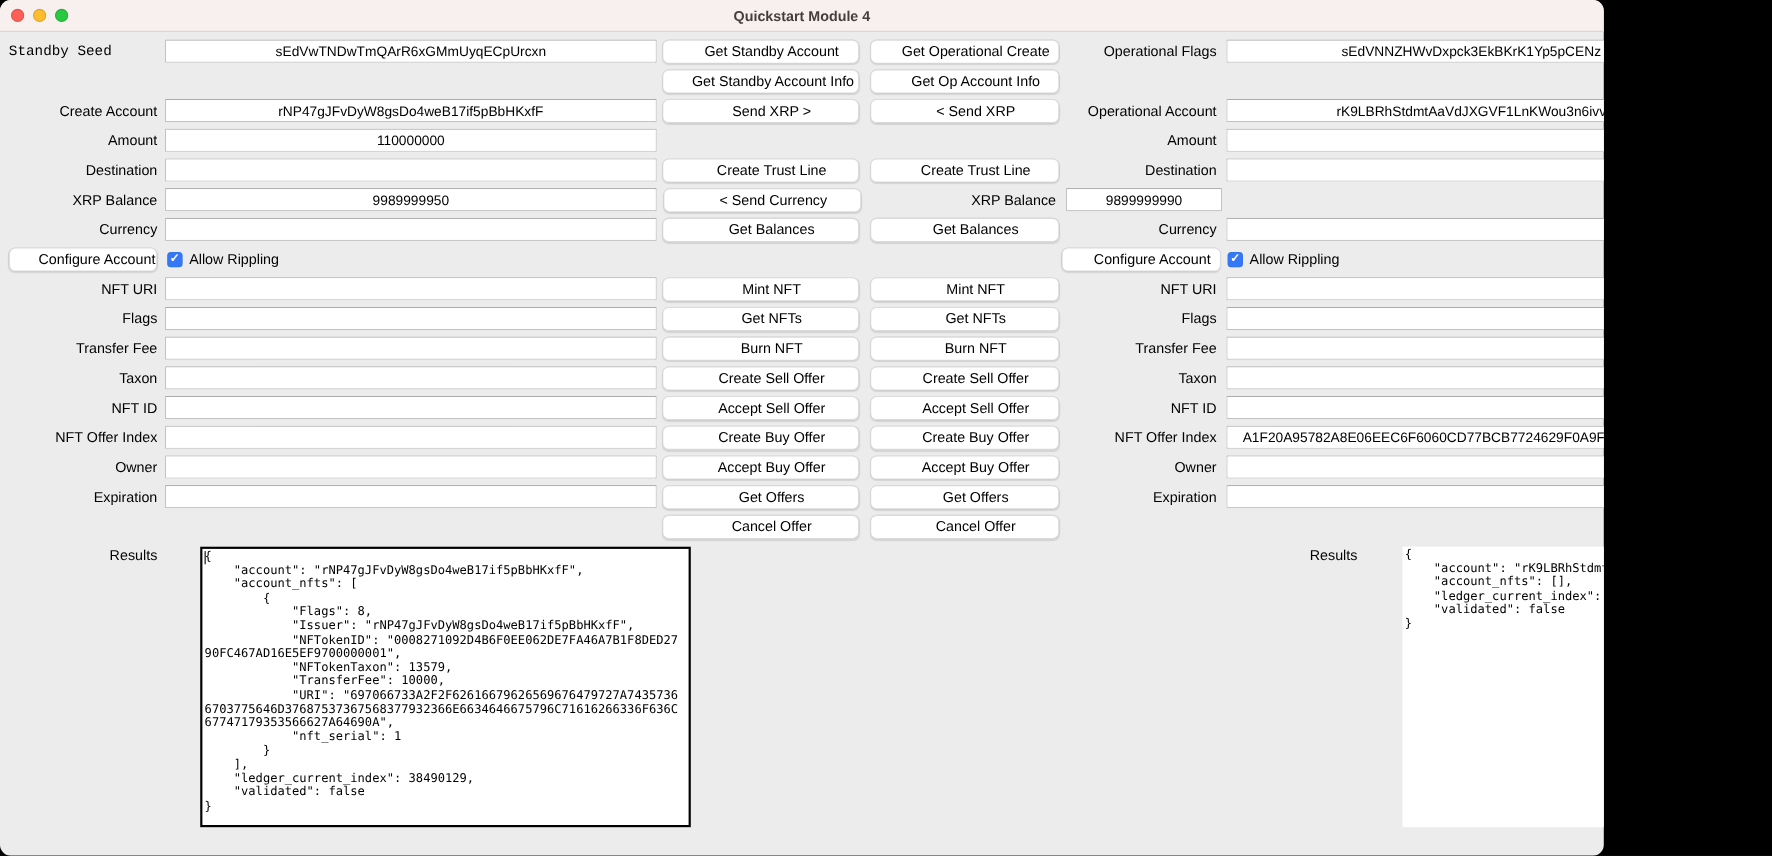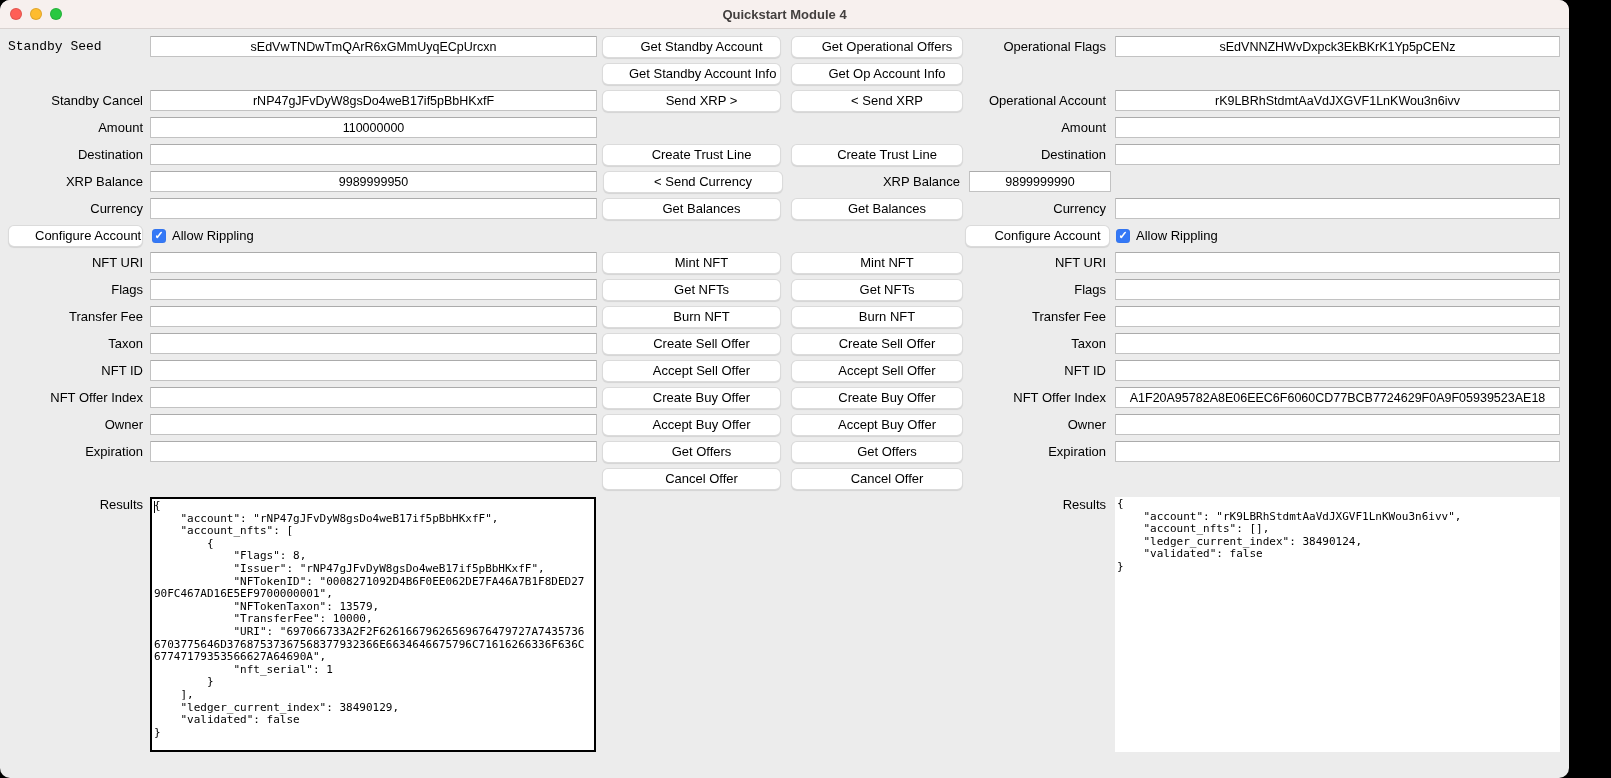--- a/index.html
+++ b/index.html
@@ -1,30 +1,30 @@
 <!DOCTYPE html>
 <html><head>
 <meta charset="utf-8">
 <style>
   html,body{margin:0;padding:0;background:#000;}
   body{font-family:"Liberation Sans", sans-serif; -webkit-font-smoothing:antialiased;}
-  .window{width:1569px;height:778px;border-radius:10px;overflow:hidden;background:#ececec;
+  .window{width:1458px;height:778px;border-radius:10px;overflow:hidden;background:#ececec;
           position:relative;box-shadow:0 0 0 1px rgba(0,0,0,.35);}
   
   .titlebar{height:28px;background:#f7f0ee;border-bottom:1px solid #d9d2d0;position:relative;
             display:flex;align-items:center;justify-content:center;}
   .title{font-size:13px;font-weight:bold;color:#433f3e;}
   .traffic{position:absolute;left:10px;top:0;height:28px;display:flex;align-items:center;gap:8px;}
   .dot{width:12px;height:12px;border-radius:50%;box-shadow:inset 0 0 0 1px rgba(0,0,0,.12);}
   .dot.red{background:#ff5f57;} .dot.yellow{background:#febc2e;} .dot.green{background:#28c840;}
   
   .content{padding-top:4px;}
   .row{display:grid;grid-template-columns:147px 450px 188px 180px 146px 449px;
        height:27px;align-items:center;}
-  .row.results-row{height:261px;align-items:start;}
+  .row.results-row{height:261px;align-items:start;gap:32px;}
   .cell{height:100%;display:flex;align-items:center;min-width:0;}
   .lbl{justify-content:flex-end;padding-right:4px;box-sizing:border-box;}
   .lbl.leftalign{justify-content:flex-start;padding-left:8px;font-family:Liberation Mono, monospace;}
   .lblr{justify-content:flex-end;padding-right:5px;box-sizing:border-box;}
   .lbl span,.lblr span,.check-label{font-size:13px;color:#000;white-space:nowrap;}
   .top{align-items:flex-start;padding-top:5px;box-sizing:border-box;}
   
   .tfield{width:calc(100% - 7px);margin-left:3px;height:19px;border:1px solid #c2c2c2;
           border-top-color:#ababab;background:#fff;border-radius:1px;font-family:"Liberation Sans",sans-serif;
           font-size:12.5px;color:#000;padding:0 3px;outline:none;white-space:nowrap;overflow:hidden;text-align:center;}
@@ -71,21 +71,21 @@
       <div class="cell lbl leftalign">
           <span>Standby Seed</span>
         </div>
       <div class="cell fld">
           <input class="tfield" value="sEdVwTNDwTmQArR6xGMmUyqECpUrcxn" style="">
         </div>
       <div class="cell b1">
           <button class="btn">Get Standby Account</button>
         </div>
       <div class="cell b2">
-          <button class="btn">Get Operational Offers</button>
+          <button class="btn">Get Operational Create</button>
         </div>
       <div class="cell lblr">
           <span>Operational Flags</span>
         </div>
       <div class="cell fldr">
           <input class="tfield" value="sEdVNNZHWvDxpck3EkBKrK1Yp5pCENz" style="">
         </div>
     </div>
 
     <div class="row">
@@ -96,21 +96,21 @@
         </div>
       <div class="cell b2">
           <button class="btn">Get Op Account Info</button>
         </div>
       <div class="cell"></div>
         <div class="cell"></div>
     </div>
 
     <div class="row">
       <div class="cell lbl">
-          <span>Standby Cancel</span>
+          <span>Create Account</span>
         </div>
       <div class="cell fld">
           <input class="tfield" value="rNP47gJFvDyW8gsDo4weB17if5pBbHKxfF" style="">
         </div>
       <div class="cell b1">
           <button class="btn">Send XRP &gt;</button>
         </div>
       <div class="cell b2">
           <button class="btn">&lt; Send XRP</button>
         </div>

